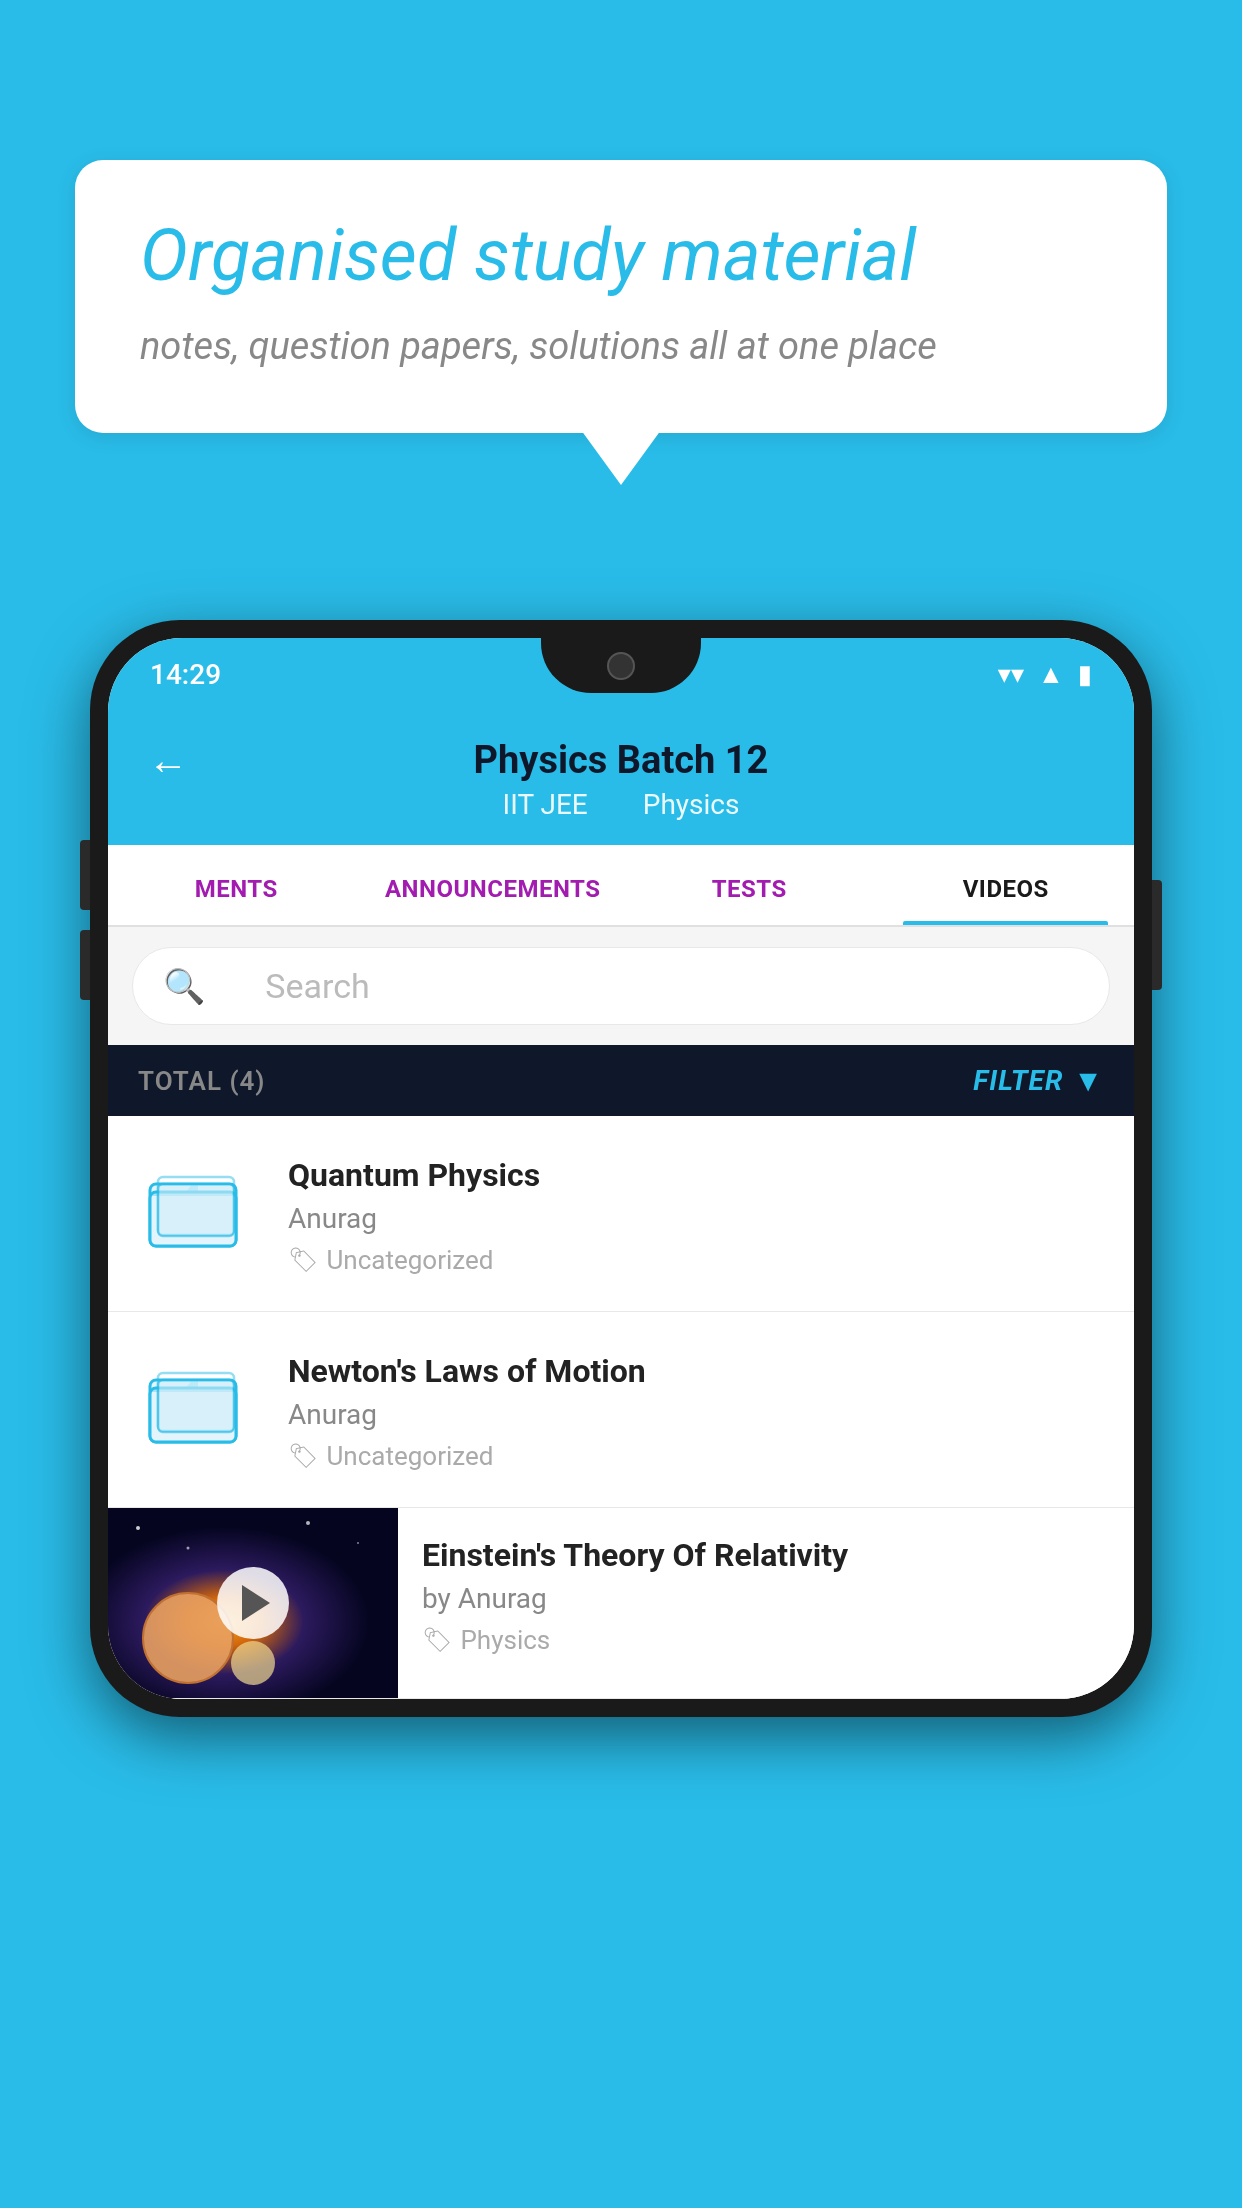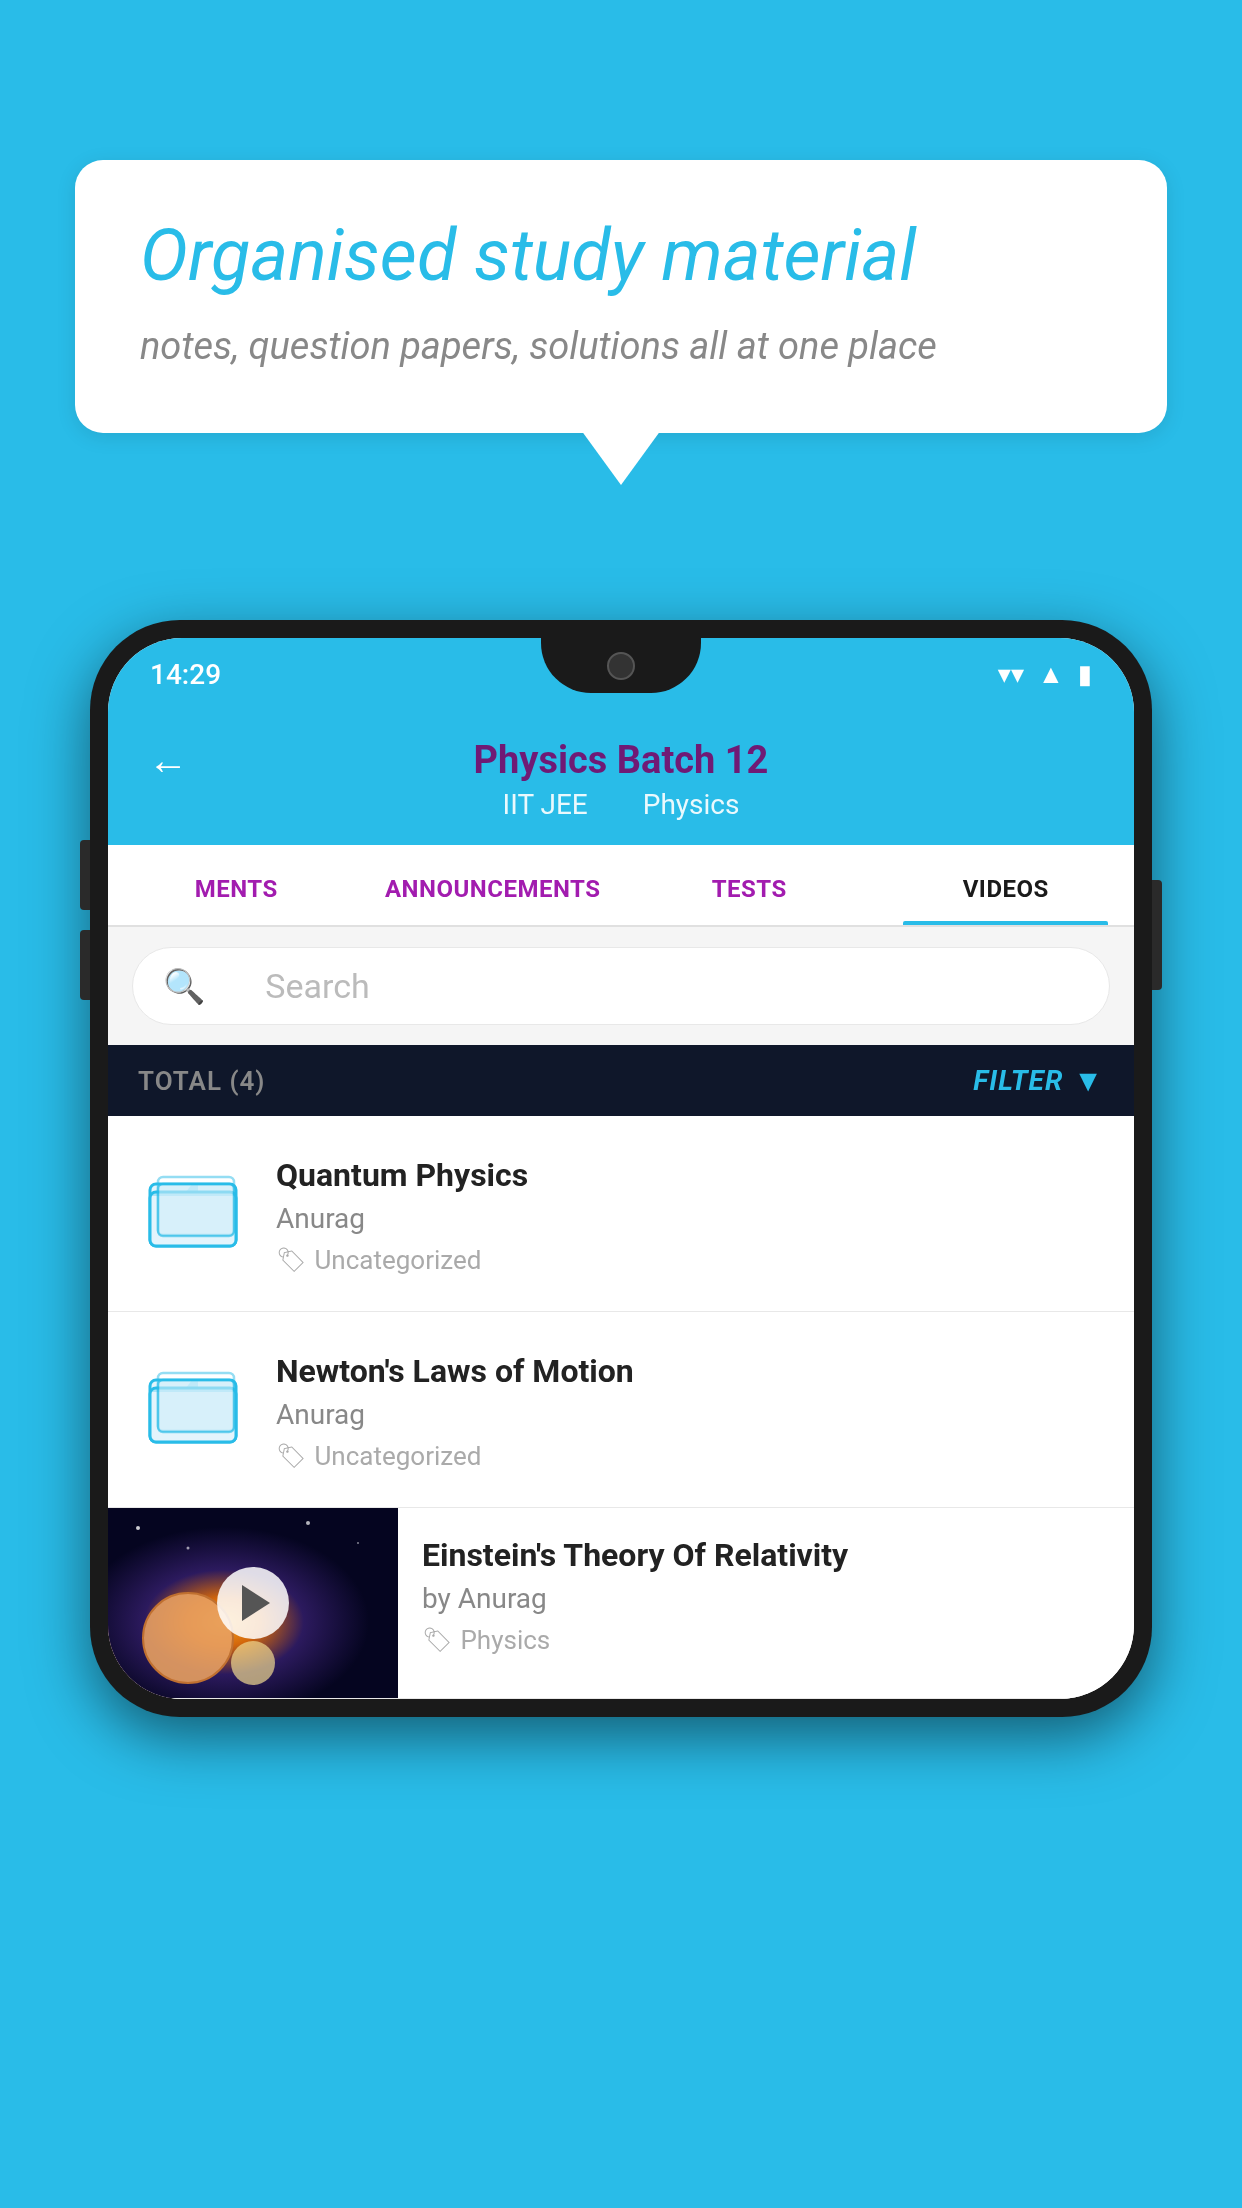--- a/index.html
+++ b/index.html
@@ -154,21 +154,21 @@
 
     .back-arrow {
       position: absolute;
       left: 0;
       color: white;
       font-size: 40px;
       cursor: pointer;
     }
 
     .header-title {
-      color: #701a75;
+      color: #0f172a;
       font-size: 38px;
       font-weight: 700;
       text-align: center;
     }
 
     .header-subtitle {
       color: rgba(255,255,255,0.9);
       font-size: 28px;
       text-align: center;
       margin-top: 6px;
@@ -276,21 +276,21 @@
     
     .video-list {
       background: white;
     }
 
     .video-item {
       display: flex;
       align-items: flex-start;
       padding: 36px 30px;
       border-bottom: 1px solid #e8e8e8;
-      gap: 28px;
+      gap: 40px;
     }
 
     .video-thumb {
       width: 110px;
       height: 110px;
       flex-shrink: 0;
       display: flex;
       align-items: center;
       justify-content: center;
     }

